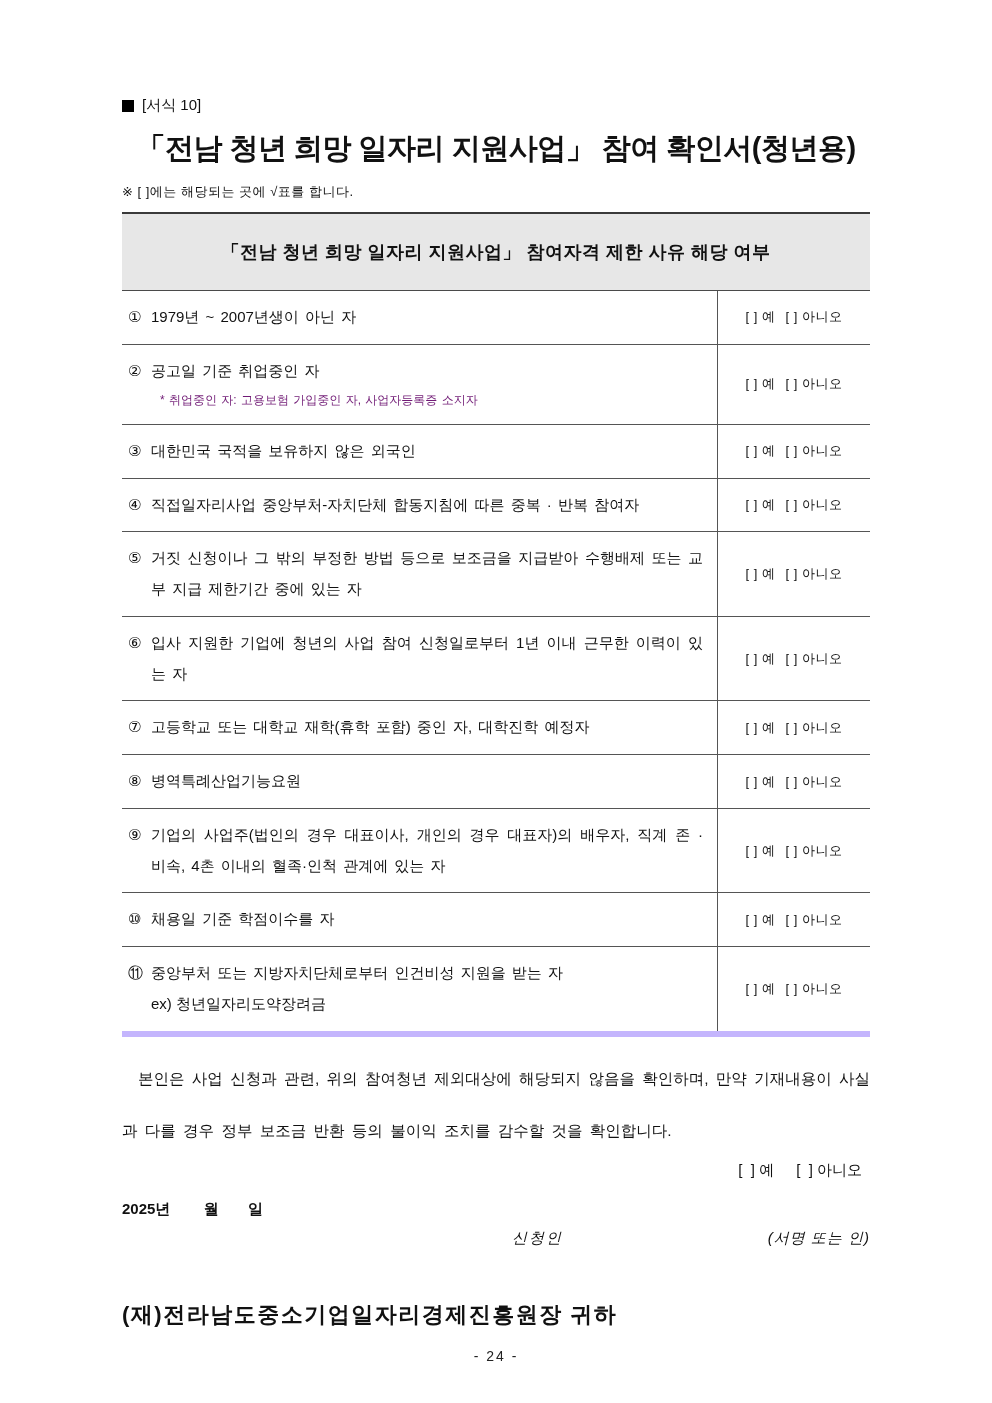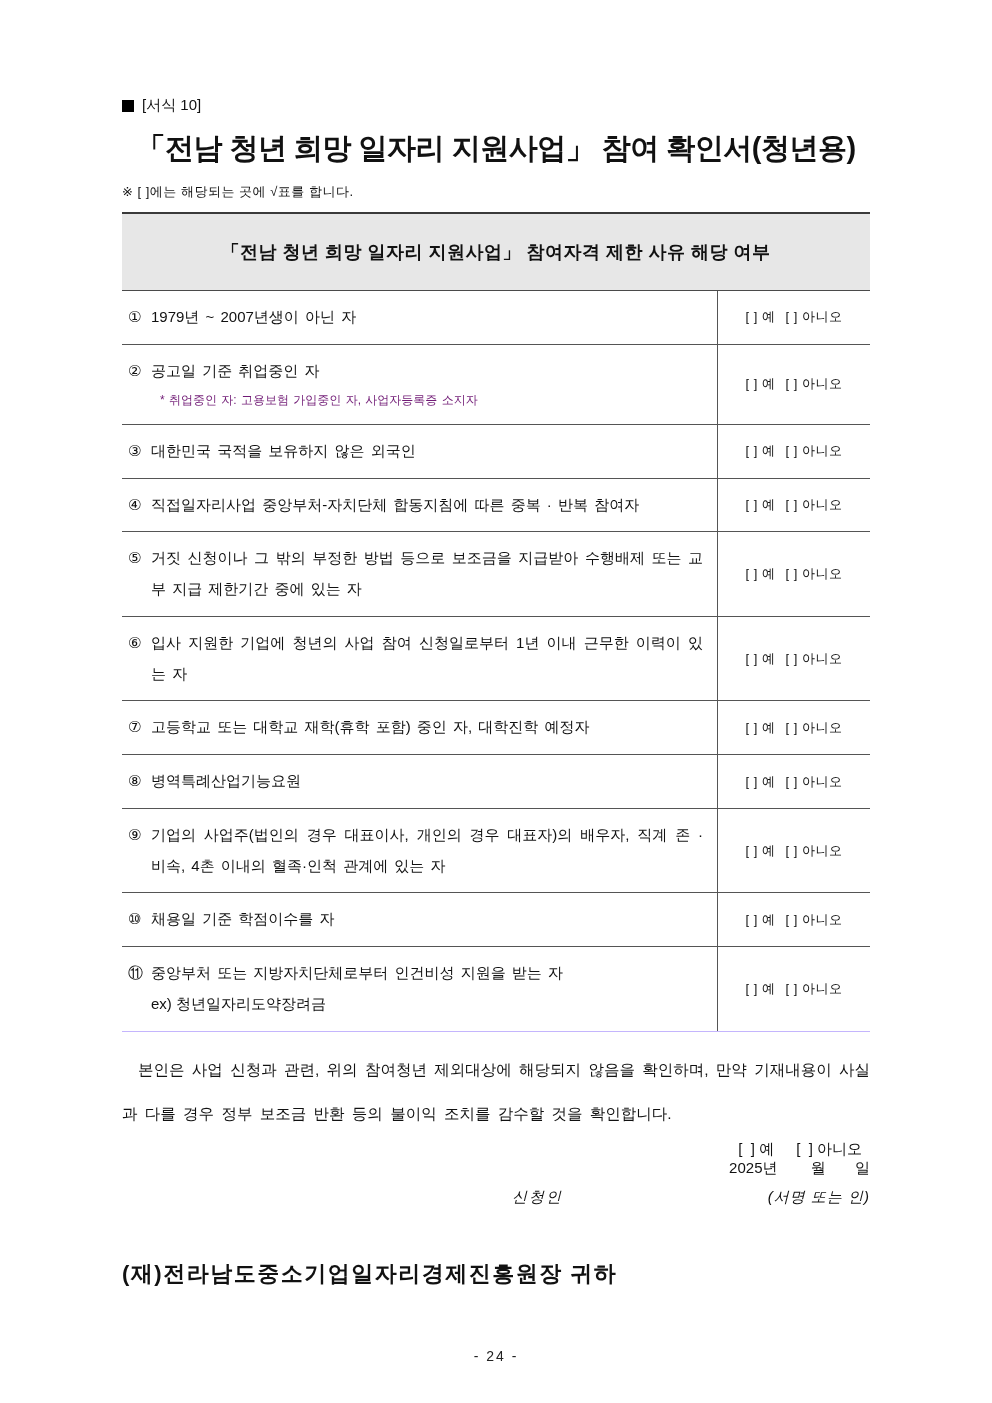--- a/index.html
+++ b/index.html
@@ -35,21 +35,21 @@
     white-space:nowrap;
   }
   .check-note{
     font-size:13px;
     letter-spacing:0.5px;
     margin-bottom:11px;
   }
   
   .crit-table{
     border-top:2px solid #3a3a3a;
-    border-bottom:1px solid #c4b5fd;
+    border-bottom:6px solid #c4b5fd;
     width:748px;
   }
   .crit-header{
     background:#e7e7e7;
     border-bottom:1px solid #4a4a4a;
     height:76px;
     display:flex;align-items:center;justify-content:center;
     font-size:18px;
     font-weight:600;
     letter-spacing:0.5px;
@@ -96,36 +96,37 @@
   .sub-line{
     font-size:15px;
     line-height:2.05;
     padding-left:23px;
   }
   .answer-part{white-space:pre;}
   
   .closing-para{
     margin-top:16px;
     font-size:15.5px;
-    line-height:44px;
+    line-height:52px;
     text-align:justify;
     text-indent:16px;
     word-spacing:3px;
   }
   .closing-answer{
     margin-top:4px;
     display:flex;justify-content:flex-end;gap:22px;
     font-size:15px;
     padding-right:8px;
   }
   .date-line{
-    margin-top:0;
-    text-align:right;
+    margin-top:20px;
+    text-align:left;
     font-size:15px;
     white-space:pre;
+    font-weight:bold;
   }
   .sig-line{
     margin-top:10px;
     display:flex;
     font-size:15px;
     font-style:italic;
   }
   .sig-applicant{margin-left:390px;letter-spacing:2px;}
   .sig-stamp{margin-left:auto;letter-spacing:1px;}
   .recipient{

